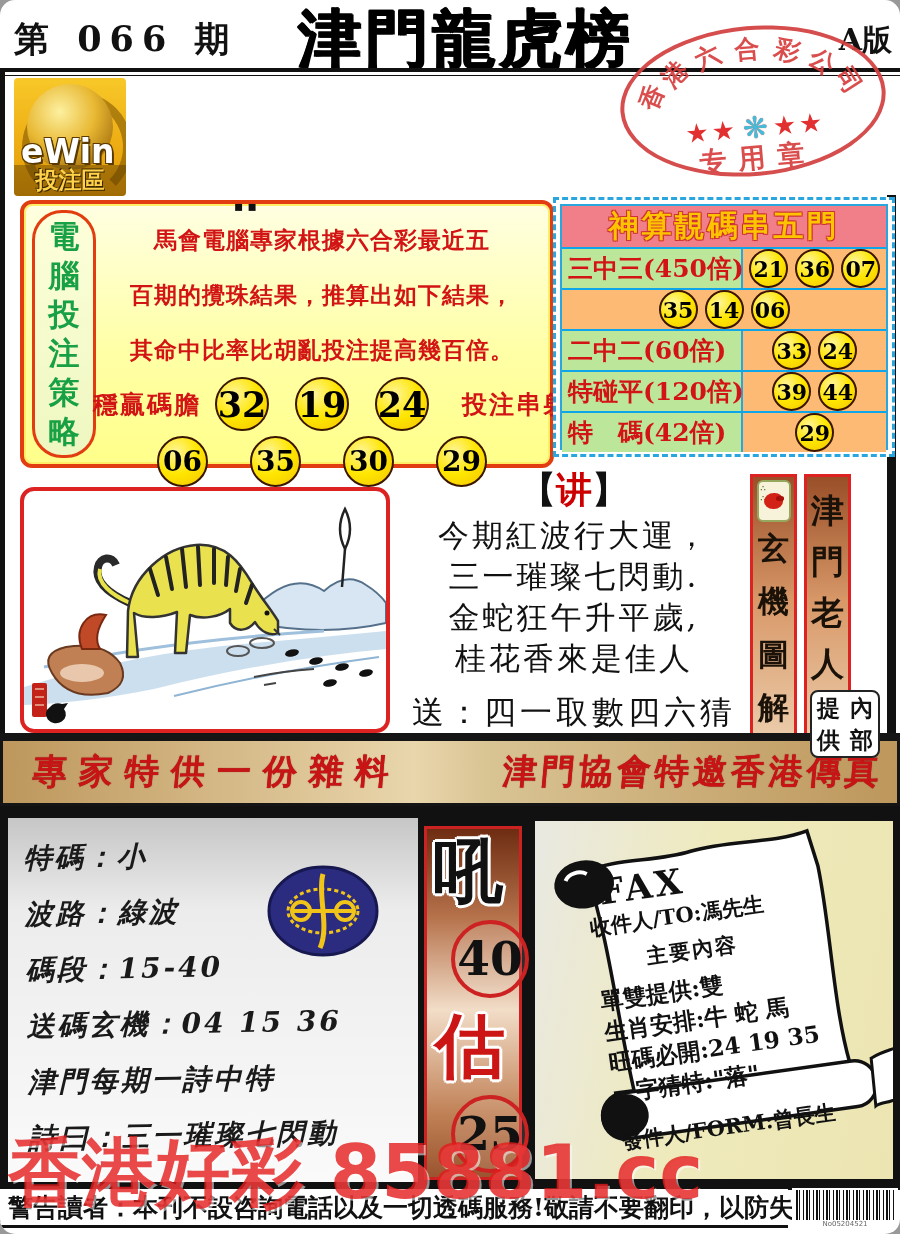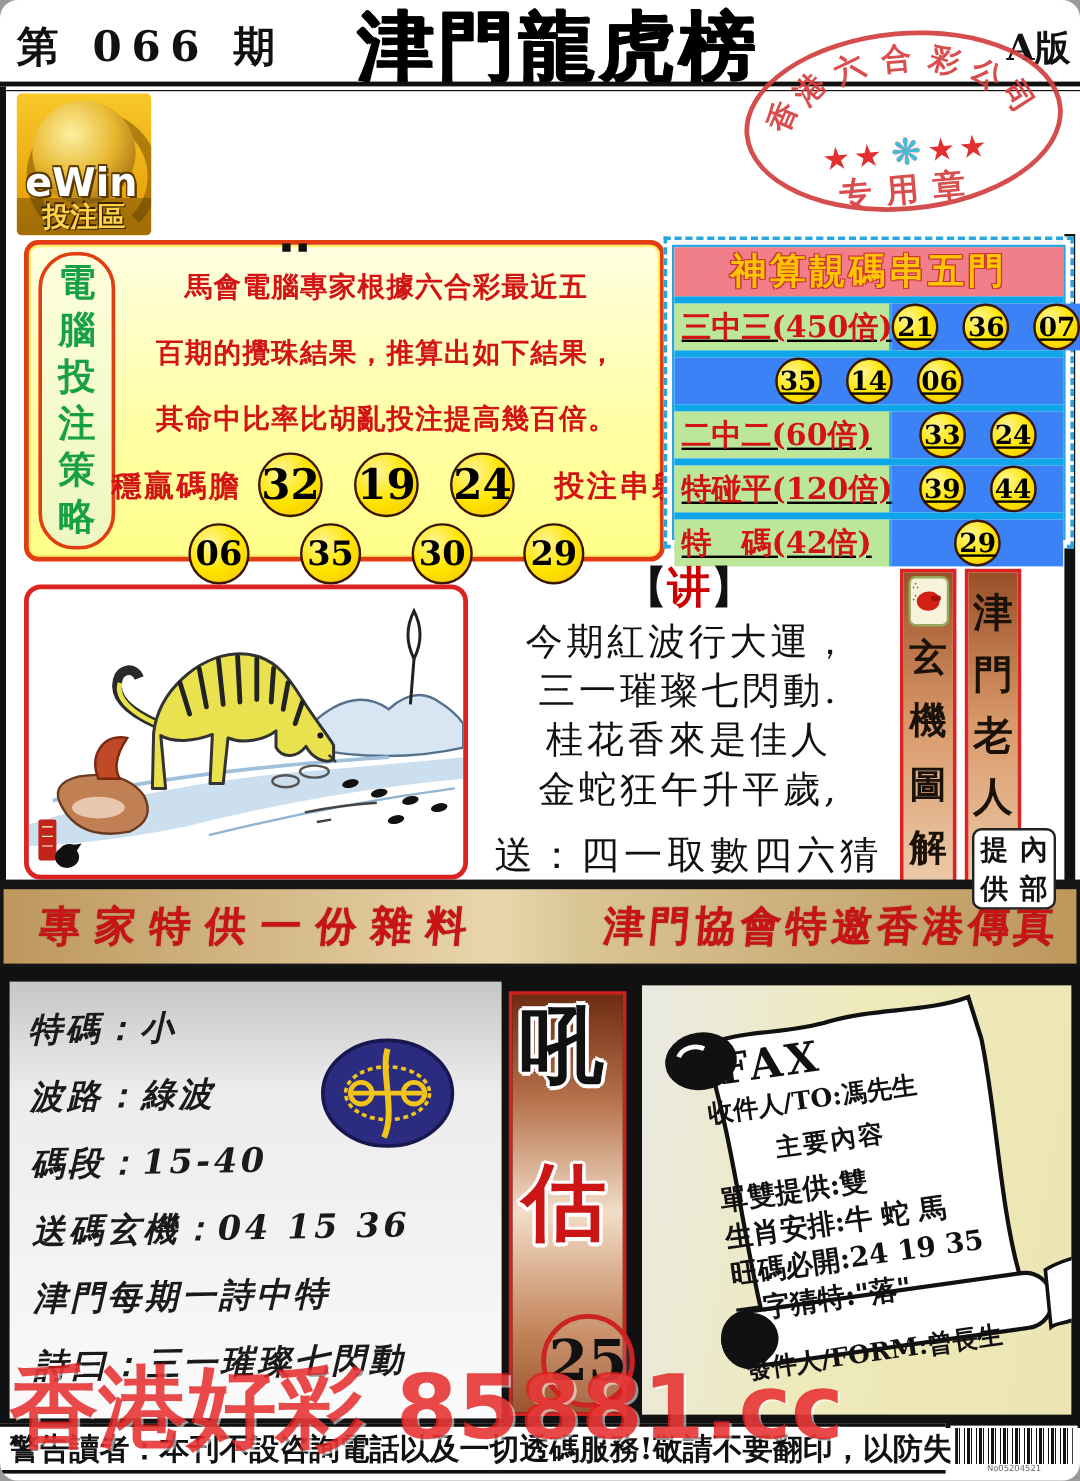--- a/index.html
+++ b/index.html
@@ -61,24 +61,24 @@
   #stable-row{display:flex;align-items:center;justify-content:center;gap:14px;margin-top:0px;}
   .red-label{font-size:25px;font-weight:900;color:#d21414;letter-spacing:2px;font-family:"DejaVu Serif",serif;white-space:nowrap;margin-left:19px;}
   #balls-row2{display:flex;align-items:center;justify-content:center;gap:42px;margin-top:5px;}
 
   
   #pred{position:absolute;left:553px;top:197px;width:342px;height:260px;border:3px dashed #2aa6df;background:#fff;padding:4px;box-sizing:border-box;}
   #pred-inner{width:100%;height:100%;border:2px solid #2aa6df;display:flex;flex-direction:column;box-sizing:border-box;}
   #pred-title{height:44px;background:#f07f8a;display:flex;align-items:center;justify-content:center;
               font-size:30px;font-weight:900;letter-spacing:3px;color:#ffc400;font-family:"DejaVu Serif",serif;
               text-shadow:1px 1px 0 #cc3333,-1px -1px 0 #cc3333,1px -1px 0 #cc3333,-1px 1px 0 #cc3333;}
-  .pred-row{flex:1;display:flex;border-top:6px solid #0ea5e9;text-decoration:underline;}
+  .pred-row{flex:1;display:flex;border-top:2px solid #0ea5e9;}
   .pred-label{width:56%;background:#bce79b;border-right:2px solid #2aa6df;display:flex;align-items:center;
               padding-left:6px;font-size:25px;font-weight:bold;color:#d21414;font-family:"DejaVu Serif",serif;white-space:nowrap;box-sizing:border-box;}
-  .pred-balls{flex:1;background:#3b82f6;display:flex;align-items:center;justify-content:center;gap:20px;}
+  .pred-balls{flex:1;background:#fdba74;display:flex;align-items:center;justify-content:center;gap:7px;}
 
   
   #tiger-box{position:absolute;left:20px;top:487px;width:370px;height:246px;border:4px solid #d22;border-radius:14px;
              background:#fff;overflow:hidden;box-sizing:border-box;}
 
   
   #speech{position:absolute;left:398px;top:466px;width:352px;text-align:center;}
   #speech-title{font-size:36px;font-weight:900;color:#111;font-family:"DejaVu Serif",serif;}
   #speech-title .red{color:#c00;}
   #poem div{font-size:31px;color:#111;line-height:41px;letter-spacing:3px;font-family:"DejaVu Serif",serif;white-space:nowrap;}
@@ -333,22 +333,22 @@
     </svg>
   </div>
 
   <div id="speech">
     <div id="speech-title">
       <span>【</span><span class="red">讲</span><span>】</span>
     </div>
     <div id="poem">
         <div>今期紅波行大運，</div>
         <div>三一璀璨七閃動.</div>
+        <div>金蛇狂午升平歲,</div>
         <div>桂花香來是佳人</div>
-        <div>金蛇狂午升平歲,</div>
       </div>
     <div id="gift-line">送：四一取數四六猜</div>
   </div>
 
   <div id="strip-mystery" class="v-strip">
     <div id="tile-icon">
       <span id="tile-marks">∴ ∴</span>
       <span id="tile-fist"></span>
     </div>
     <div id="mystery-chars" style="display:flex;flex-direction:column;align-items:center;">
@@ -394,20 +394,21 @@
         <ellipse cx="57" cy="47" rx="35" ry="22" fill="none" stroke="#f0c419" stroke-width="3" stroke-dasharray="4 3"></ellipse>
         <path d="M57,10 C51,30 64,62 54,84" fill="none" stroke="#f0c419" stroke-width="5"></path>
         <circle cx="35" cy="47" r="9" fill="none" stroke="#f0c419" stroke-width="4"></circle>
         <circle cx="79" cy="47" r="9" fill="none" stroke="#f0c419" stroke-width="4"></circle>
         <line x1="28" y1="47" x2="86" y2="47" stroke="#f0c419" stroke-width="4"></line>
       </svg>
     </div>
 
     <div id="roar-strip">
       <span id="roar-ch1" class="roar-ch">吼</span>
+      <span class="roar-circle">40</span>
       <span id="roar-ch2" class="roar-ch">估</span>
       <span class="roar-circle">25</span>
     </div>
 
     <div id="fax-panel">
       <svg width="364" height="364" viewBox="0 0 364 364" style="position:absolute;left:0;top:0;">
         <g transform="rotate(-8 182 175)">
           <path d="M70,34 C100,24 140,34 176,28 C216,22 258,32 294,24
                    L300,60 C304,120 296,200 304,258
                    L298,262 C256,272 210,260 170,268 C140,274 106,264 88,270

